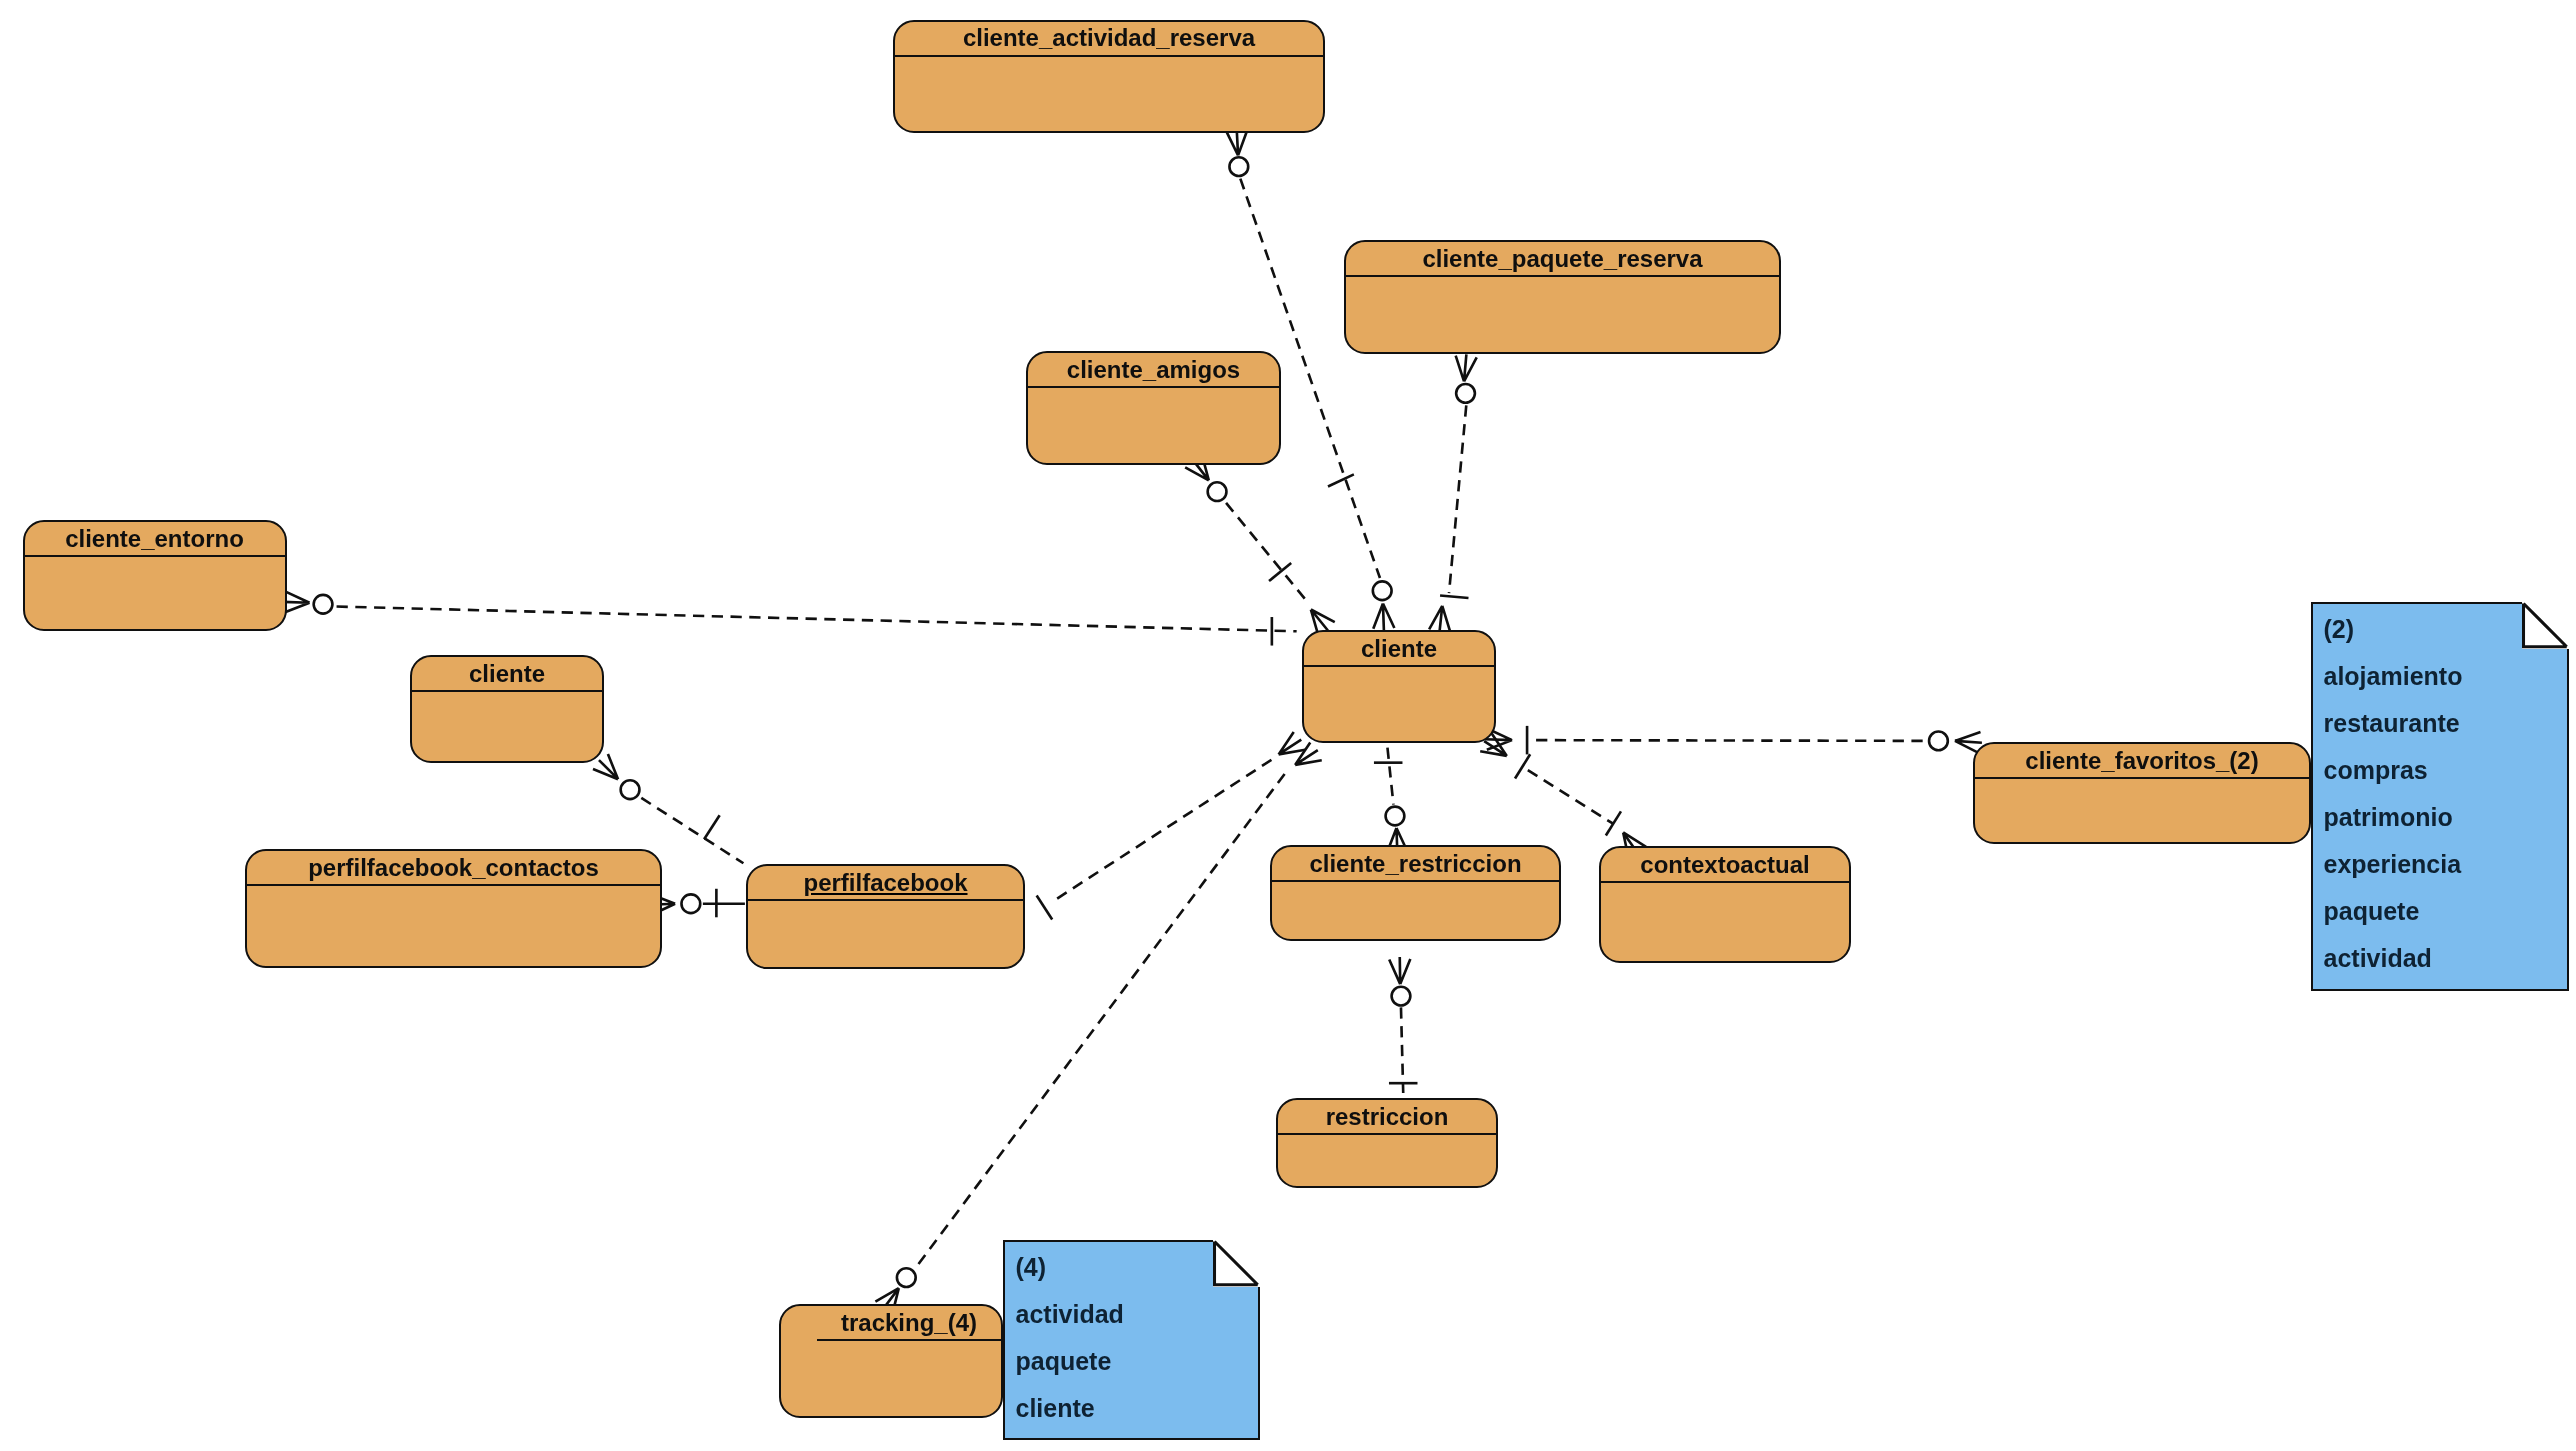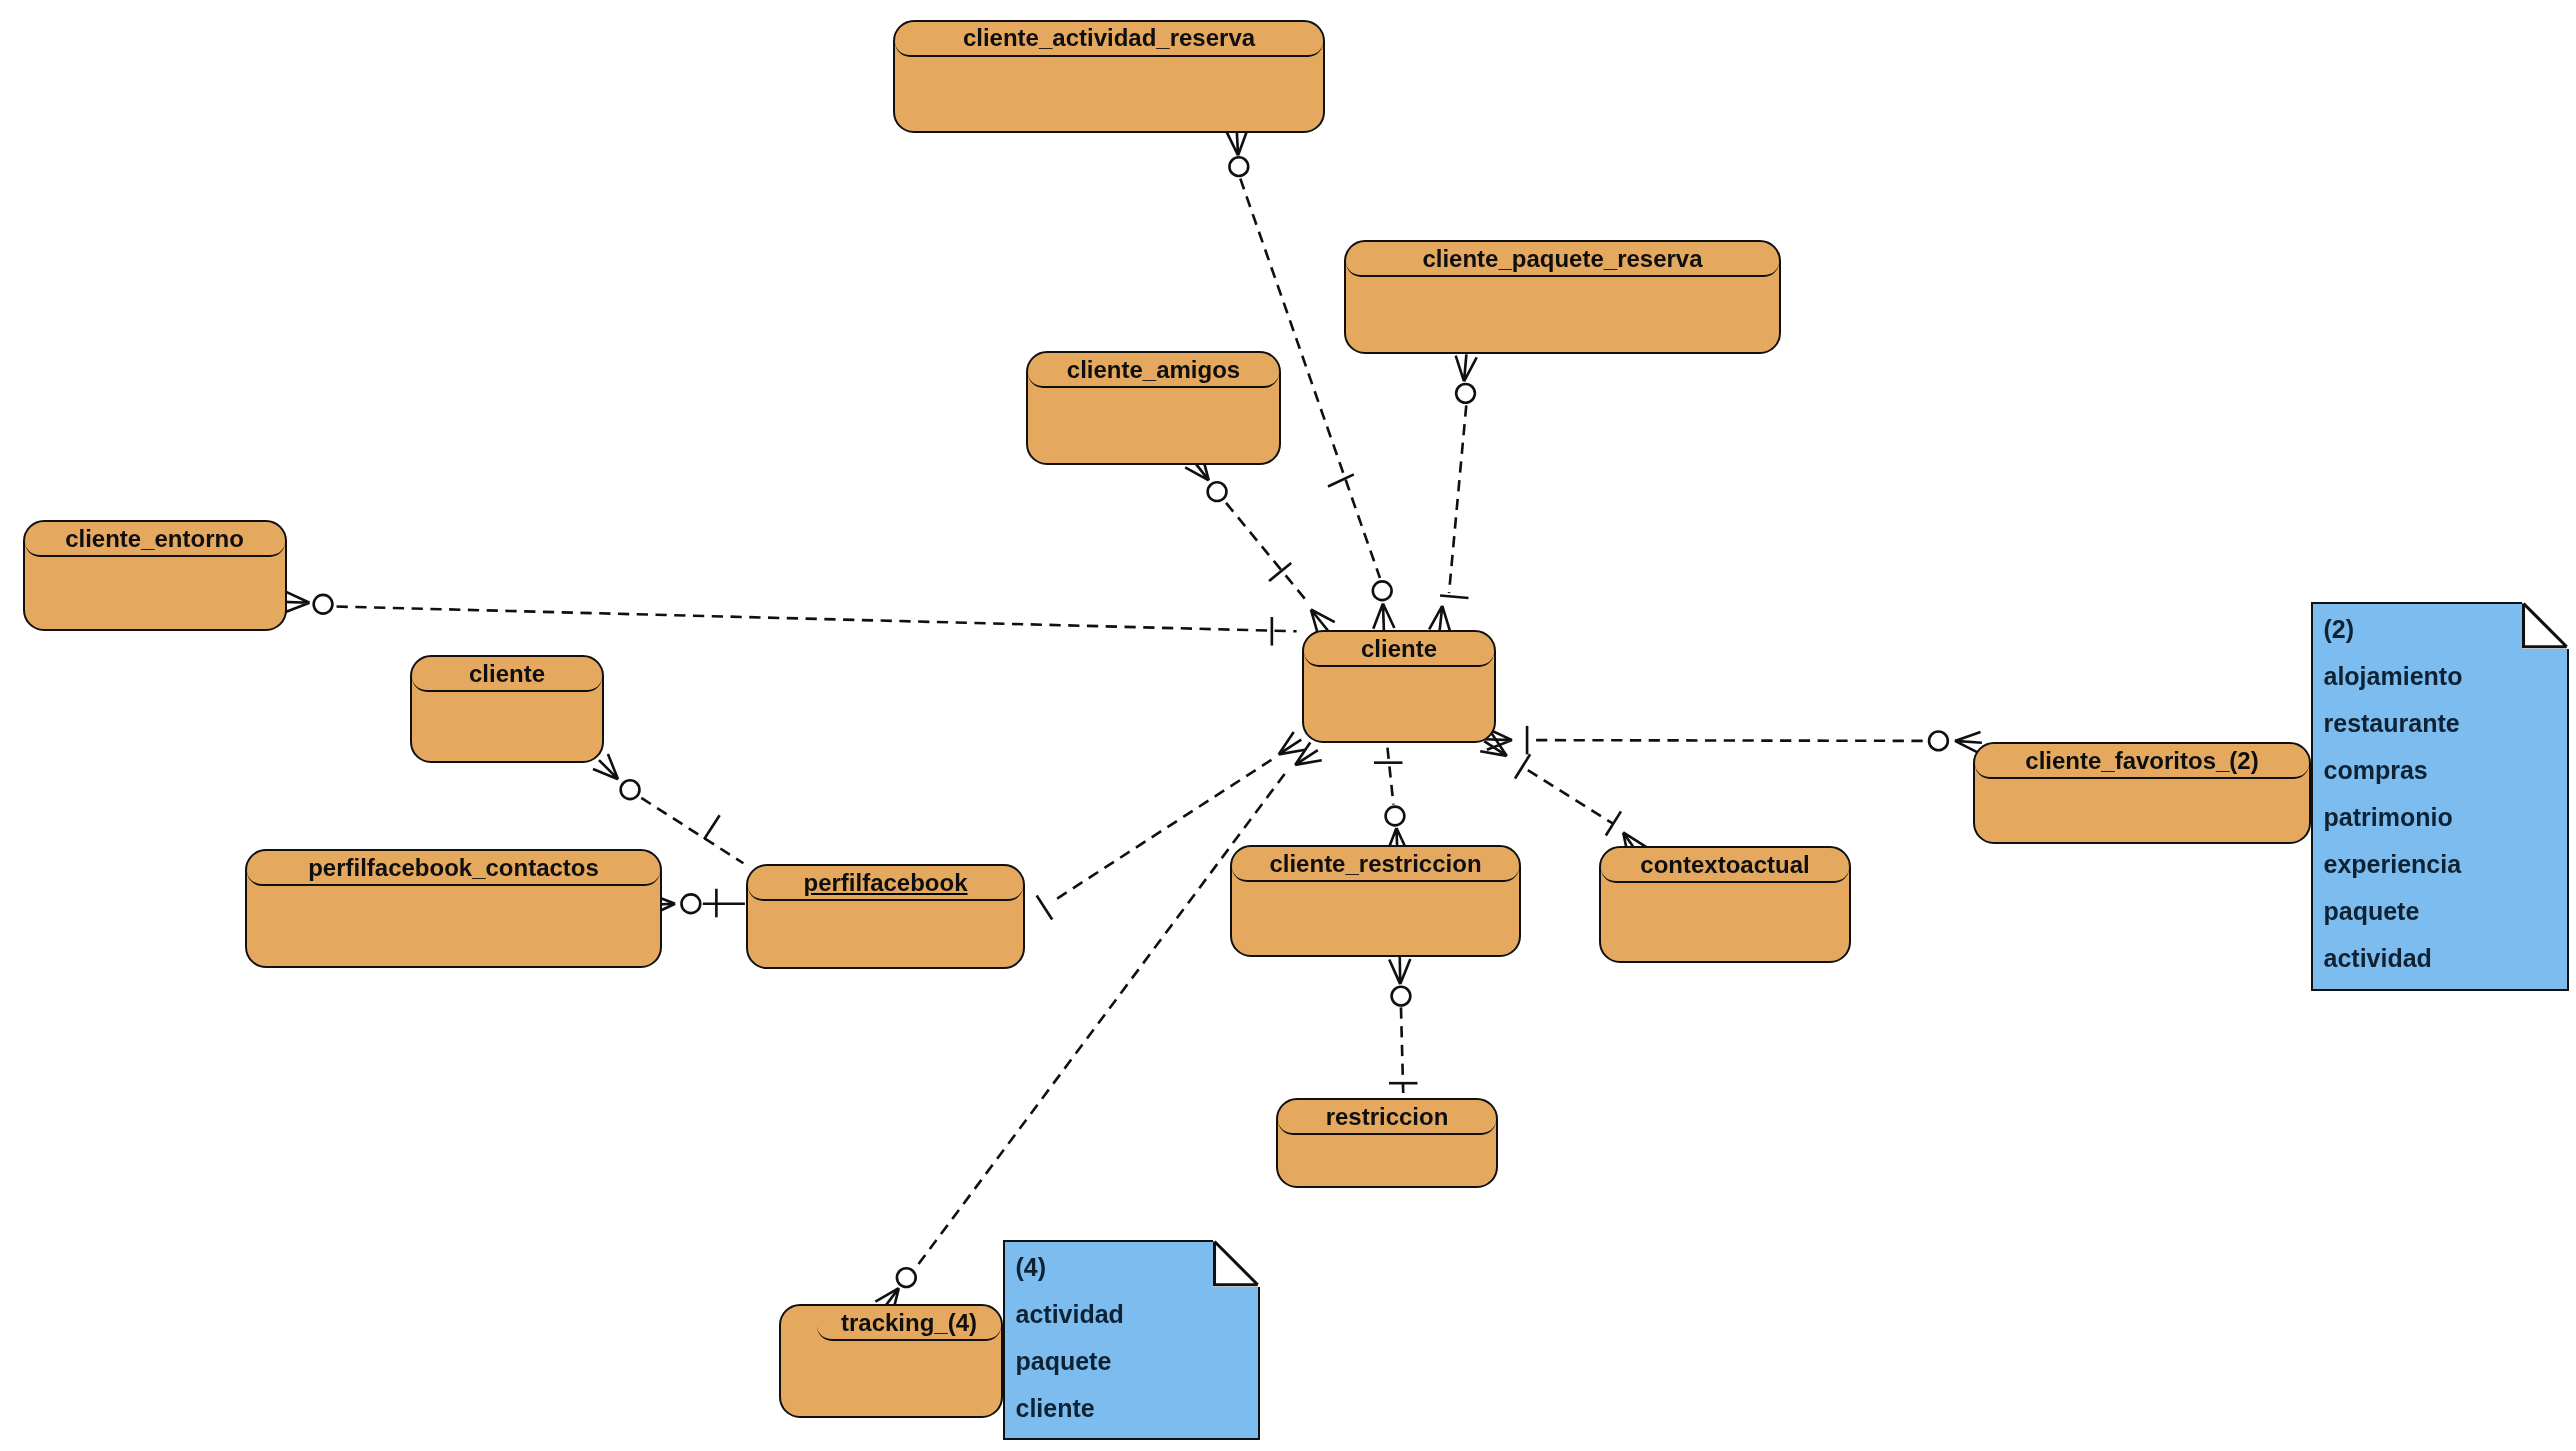--- a/index.html
+++ b/index.html
@@ -14,21 +14,20 @@
     background:var(--entity-fill,#E4A95F);
     border:2.3px solid var(--line-color,#101010);
     border-radius:21px;
   }
   .entity-header{
     height:35px;box-sizing:border-box;
     border-bottom:2.3px solid var(--line-color,#101010);
     display:flex;align-items:center;justify-content:center;
     font-weight:bold;font-size:24px;color:#0f0f0f;
     white-space:nowrap;
-    border-radius:15px;
   }
   .entity-body{position:absolute;left:0;right:0;top:35px;bottom:0;}
   .note{
     position:absolute;box-sizing:border-box;
     background:var(--note-fill,#7CBCEE);
     border:2.3px solid var(--line-color,#101010);
     padding:1.5px 10.5px 0 10.5px;
     font-weight:bold;font-size:25px;line-height:47px;
     color:var(--note-text,#0e2233);
   }
@@ -160,21 +159,21 @@
           <span>perfilfacebook</span>
         </div>
         <div class="entity-body"></div>
       </div>
       <div class="entity" style="left: 1302px; top: 630px; width: 194px; height: 113px;">
         <div class="entity-header">
           <span>cliente</span>
         </div>
         <div class="entity-body"></div>
       </div>
-      <div class="entity" style="left: 1230px; top: 845px; width: 291px; height: 112px;">
+      <div class="entity" style="left: 1270px; top: 845px; width: 291px; height: 96px;">
         <div class="entity-header">
           <span>cliente_restriccion</span>
         </div>
         <div class="entity-body"></div>
       </div>
       <div class="entity" style="left: 1599px; top: 846px; width: 252px; height: 117px;">
         <div class="entity-header">
           <span>contextoactual</span>
         </div>
         <div class="entity-body"></div>

